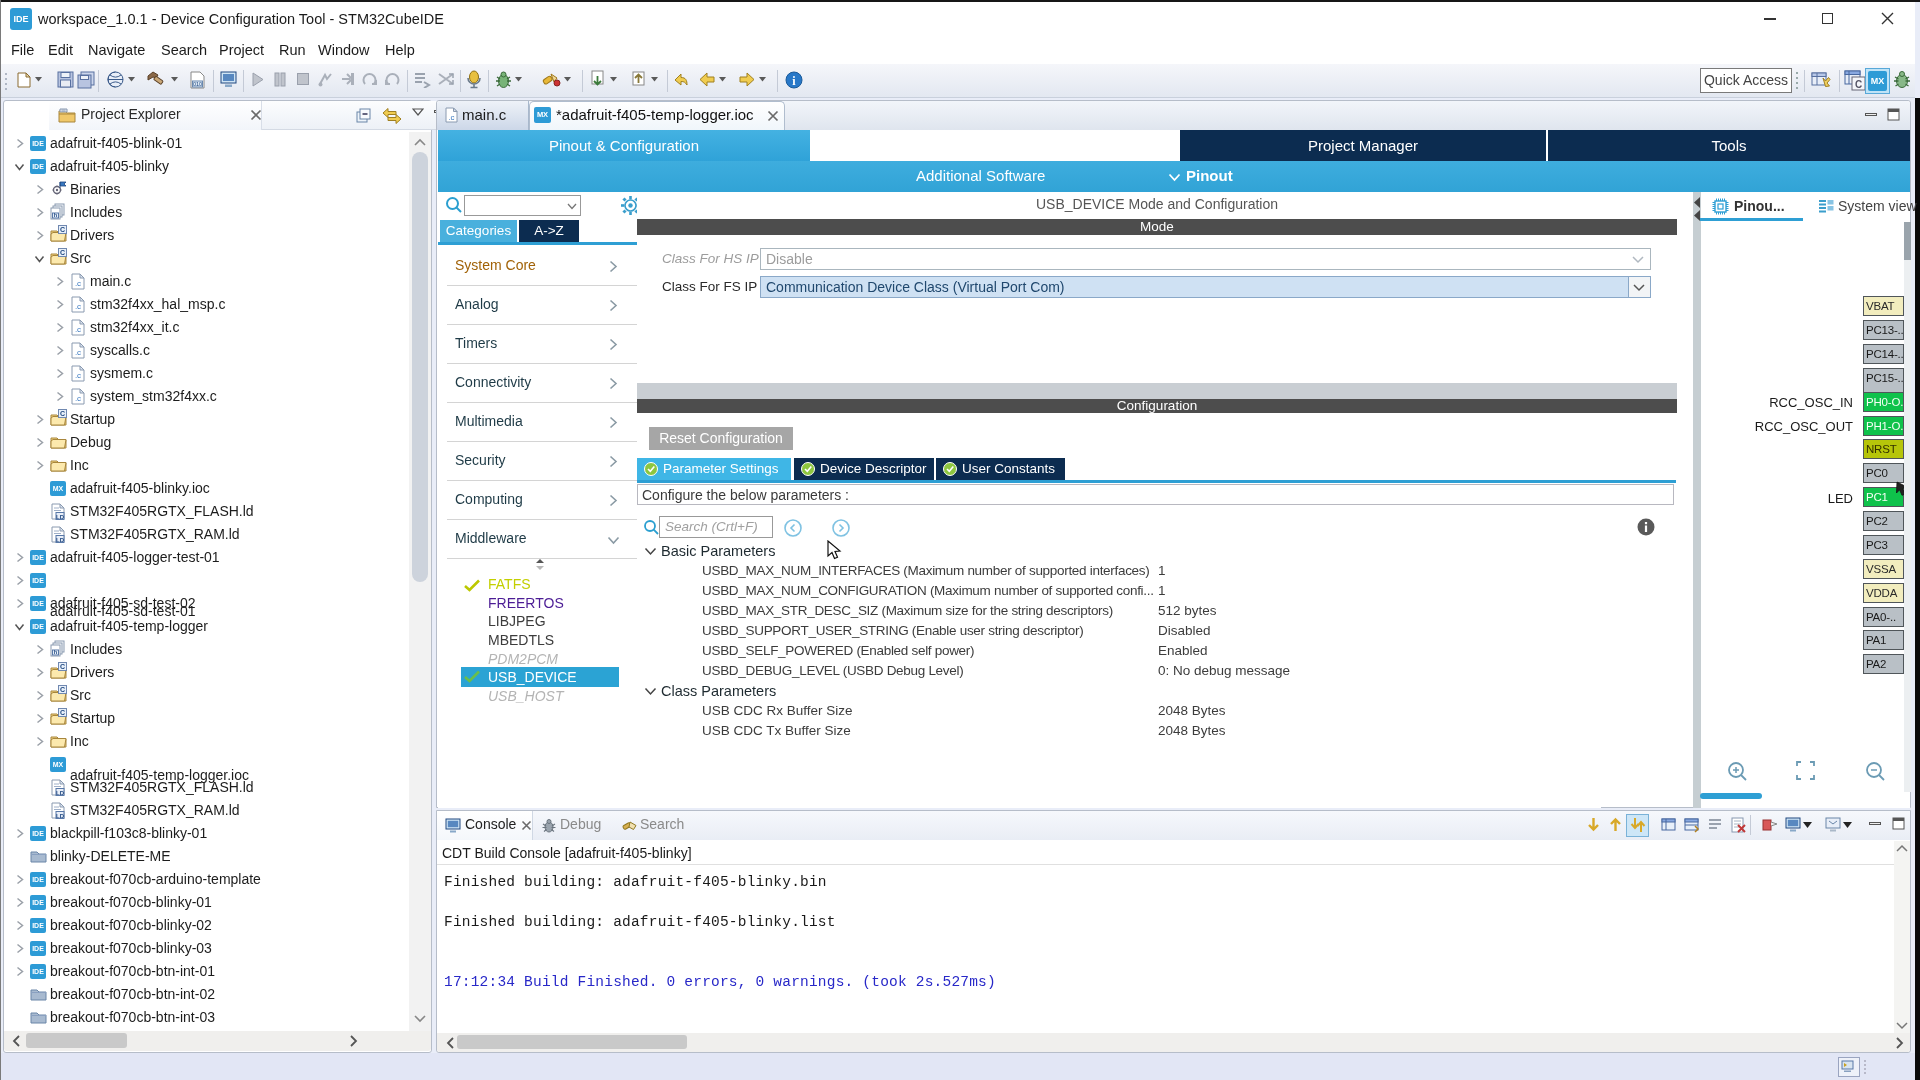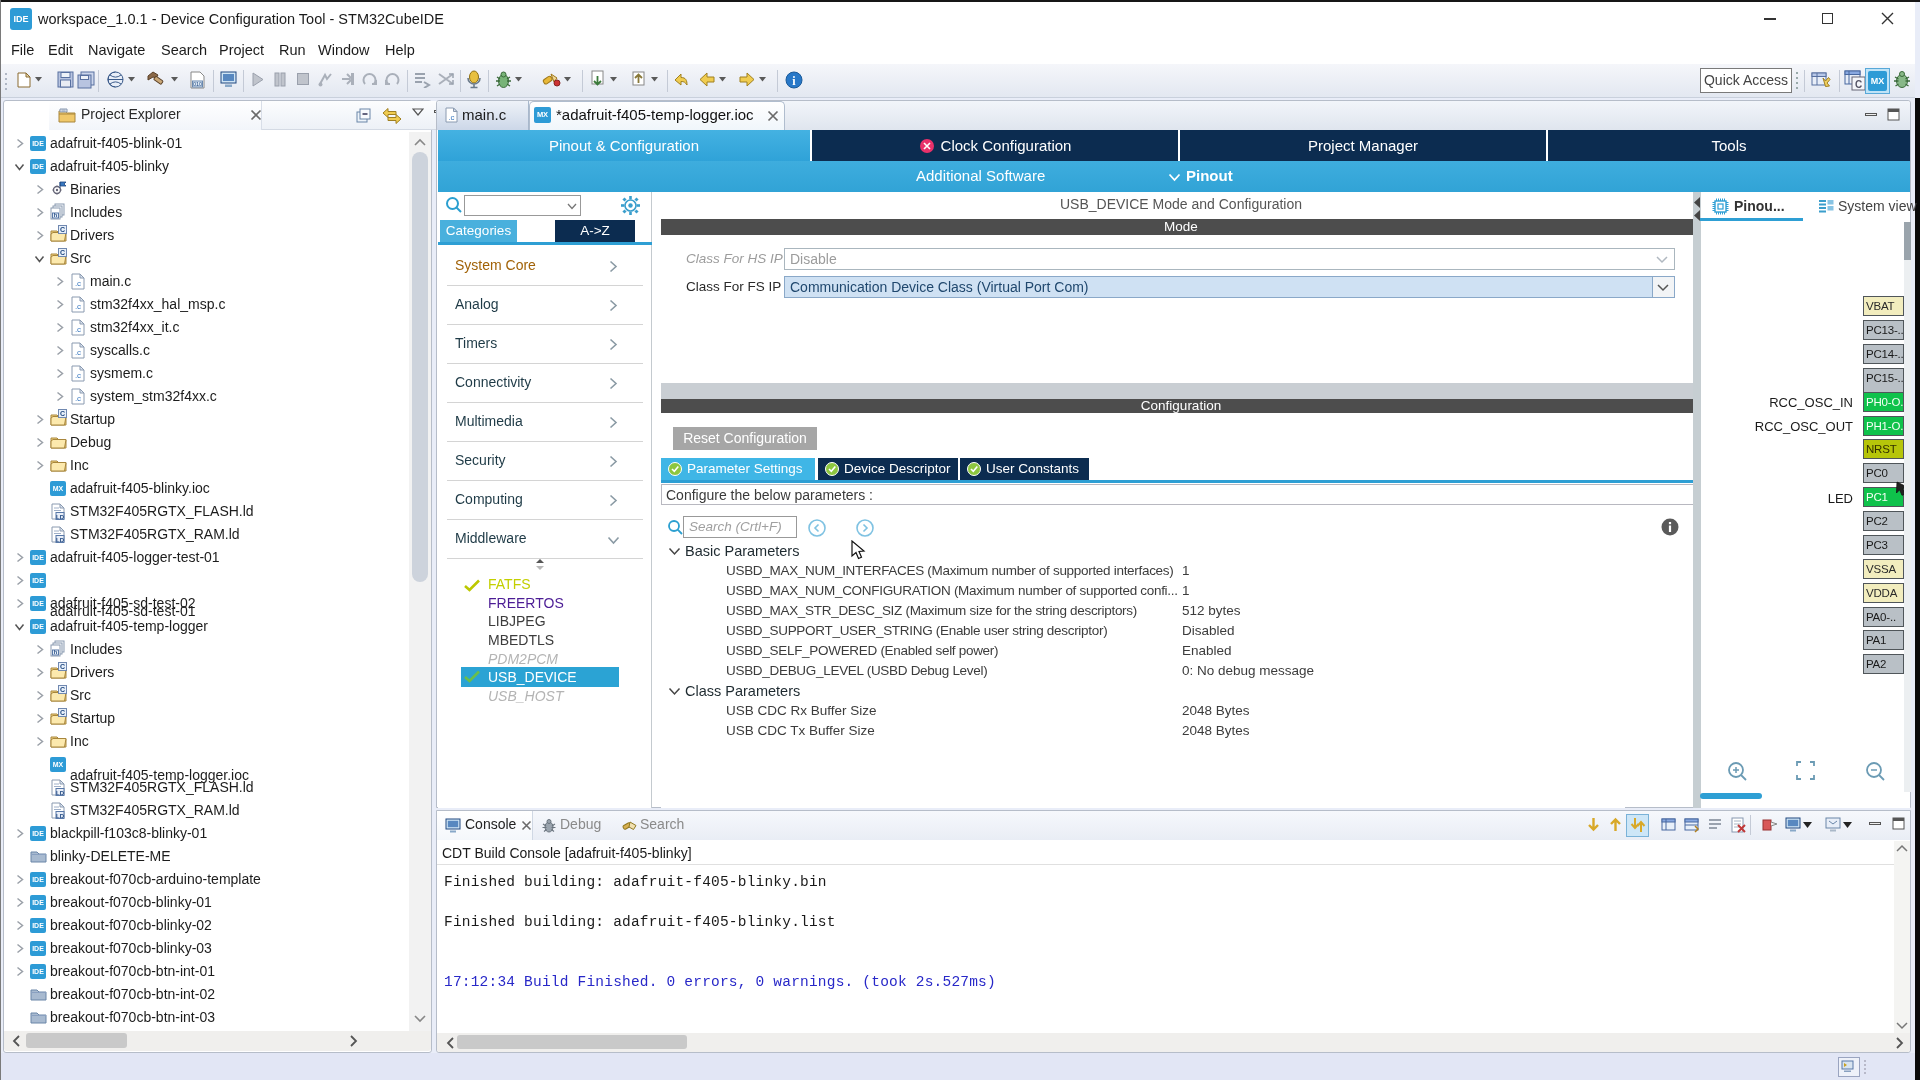--- a/index.html
+++ b/index.html
@@ -549,24 +549,20 @@
       </svg>
   <div class="ab" style="left:1428px;top:12px;width:12px;height:3px;border:1px solid #555;background:#eee;"></div>
   <svg class="ab" style="left:1450px;top:7px" width="14" height="13">
         <rect x="1" y="1" width="11" height="11" fill="#fff" stroke="#555"></rect>
         <rect x="1" y="1" width="11" height="3" fill="#555"></rect>
       </svg>
  </div>
 
  <div class="ab" style="left:1px;top:29px;width:1472px;height:31px;background:#fff;">
    <div class="ab" style="left:0;top:0;width:372px;height:31px;background:linear-gradient(#44b2e2,#2fa2d8);color:#fff;font-size:15px;text-align:center;line-height:31px;">Pinout &amp; Configuration</div>
-   <div class="ab" style="left:374px;top:0;width:366px;height:31px;background:#0c2c50;color:#fff;font-size:15px;text-align:center;line-height:31px;"><svg style="display:inline-block;vertical-align:-3px;margin-right:6px" width="16" height="16">
-          <circle cx="8" cy="8" r="7" fill="#e8316a"></circle>
-          <path d="M5 5 l6 6 M11 5 l-6 6" stroke="#fff" stroke-width="1.6"></path>
-        </svg>Clock Configuration</div>
    <div class="ab" style="left:742px;top:0;width:366px;height:31px;background:#0c2c50;color:#fff;font-size:15px;text-align:center;line-height:31px;">Project Manager</div>
    <div class="ab" style="left:1110px;top:0;width:362px;height:31px;background:#0c2c50;color:#fff;font-size:15px;text-align:center;line-height:31px;">Tools</div>
  </div>
 
  <div class="ab" style="left:1px;top:60px;width:1472px;height:31px;background:linear-gradient(#3eadde,#31a3d6);">
    <span class="ab" style="left:478px;top:6px;font-size:15px;color:#fff;">Additional Software</span>
    <svg class="ab" style="left:730px;top:12px" width="13" height="9">
         <path d="M1.5 1.5 L6.5 7 L11.5 1.5" stroke="#fff" stroke-width="1.8" fill="none"></path>
       </svg>
    <span class="ab" style="left:748px;top:6px;font-size:15px;color:#fff;font-weight:bold;">Pinout</span>
@@ -588,21 +584,21 @@
         <rect x="9.2" y="16.6" width="2.6" height="3.4"></rect>
         <rect x="1" y="9.2" width="3.4" height="2.6"></rect>
         <rect x="16.6" y="9.2" width="3.4" height="2.6"></rect>
         <rect x="3" y="3" width="3" height="3" transform="rotate(45 4.5 4.5)"></rect>
         <rect x="15" y="3" width="3" height="3" transform="rotate(45 16.5 4.5)"></rect>
         <rect x="3" y="15" width="3" height="3" transform="rotate(45 4.5 16.5)"></rect>
         <rect x="15" y="15" width="3" height="3" transform="rotate(45 16.5 16.5)"></rect>
       </g>
     </svg>
 <div class="ab" style="left:3px;top:119px;width:77px;height:22px;background:#49b0dd;color:#fff;font-size:13.5px;text-align:center;line-height:22px;">Categories</div>
-<div class="ab" style="left:82px;top:119px;width:80px;height:22px;background:#0c2c50;color:#fff;font-size:13.5px;text-align:center;line-height:22px;margin-left:36px;">A-&gt;Z</div>
+<div class="ab" style="left:82px;top:119px;width:60px;height:22px;background:#0c2c50;color:#fff;font-size:13.5px;text-align:center;line-height:22px;">A-&gt;Z</div>
 <div class="ab" style="left:1px;top:141px;width:214px;height:3px;background:#2e9fd4;"></div>
 <span class="ab" style="left:18px;top:156px;font-size:14px;color:#a16207;">System Core</span>
 <svg class="ab" style="left:172px;top:159px" width="9" height="13">
       <path d="M1.5 1.5 L7 6.5 L1.5 11.5" stroke="#8a9aa4" stroke-width="1.6" fill="none"></path>
     </svg>
 <div class="ab" style="left:10px;top:184px;width:196px;height:1px;background:#d4d4d4;"></div>
 <span class="ab" style="left:18px;top:195px;font-size:14px;color:#1e3a46;">Analog</span>
 <svg class="ab" style="left:172px;top:198px" width="9" height="13">
       <path d="M1.5 1.5 L7 6.5 L1.5 11.5" stroke="#8a9aa4" stroke-width="1.6" fill="none"></path>
     </svg>
@@ -648,21 +644,21 @@
 <span class="ab" style="left:51px;top:494px;font-size:14px;color:#4c1d95;">FREERTOS</span>
 <span class="ab" style="left:51px;top:512px;font-size:14px;color:#3c3c3c;">LIBJPEG</span>
 <span class="ab" style="left:51px;top:531px;font-size:14px;color:#3c3c3c;">MBEDTLS</span>
 <span class="ab" style="left:51px;top:550px;font-size:14px;color:#b4b4b4;font-style:italic;">PDM2PCM</span>
 <div class="ab" style="left:24px;top:566px;width:158px;height:20px;background:#2ba3d4;"></div>
 <svg class="ab" style="left:27px;top:569px" width="16" height="13">
       <path d="M1 7 L5.5 11 L15 1.5" stroke="#6abf4b" stroke-width="2.6" fill="none"></path>
     </svg>
 <span class="ab" style="left:51px;top:568px;font-size:14px;color:#fff;">USB_DEVICE</span>
 <span class="ab" style="left:51px;top:587px;font-size:14px;color:#b4b4b4;font-style:italic;">USB_HOST</span>
- <div class="ab" style="left:224px;top:91px;width:964px;height:616px;background:#fff;">
+ <div class="ab" style="left:200px;top:91px;width:964px;height:616px;background:#fff;">
 <div class="ab" style="left:0;top:4px;width:1040px;height:22px;text-align:center;font-size:14px;color:#555;">USB_DEVICE Mode and Configuration</div>
 <div class="ab" style="left:0;top:27px;width:1040px;height:16px;background:#4d4d4d;color:#fff;font-size:13.5px;text-align:center;line-height:16px;">Mode</div>
 <span class="ab" style="left:25px;top:59px;font-size:13.5px;color:#9c9c9c;font-style:italic;">Class For HS IP</span>
 <div class="ab" style="left:123px;top:56px;width:891px;height:22px;background:#fff;border:1px solid #aab6be;">
         <span style="position:absolute;left:5px;top:2px;font-size:14px;color:#9c9c9c;">Disable</span>
         <svg style="position:absolute;right:6px;top:7px" width="12" height="8">
           <path d="M1 1 L6 6 L11 1" stroke="#b0b8c0" stroke-width="1.5" fill="none"></path>
         </svg>
       </div>
 <span class="ab" style="left:25px;top:87px;font-size:13.5px;color:#2a2a2a;">Class For FS IP</span>

